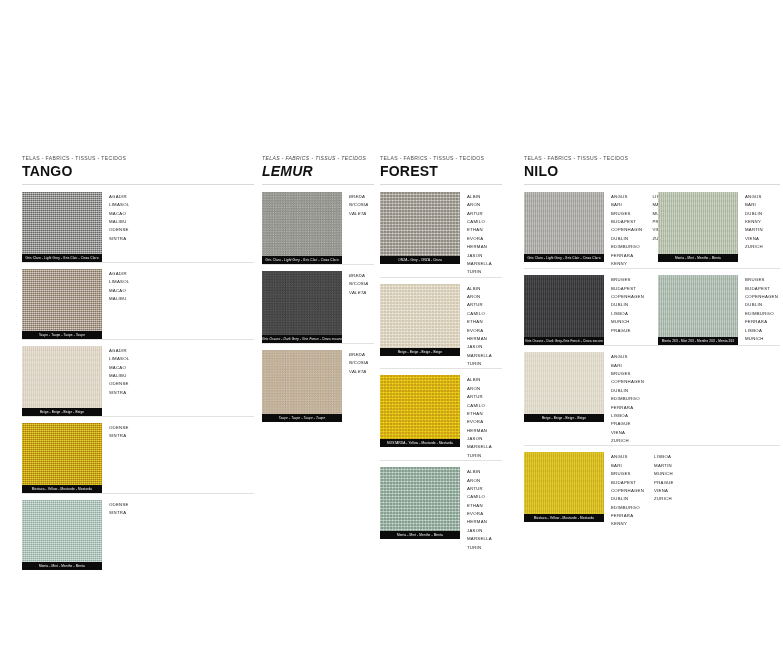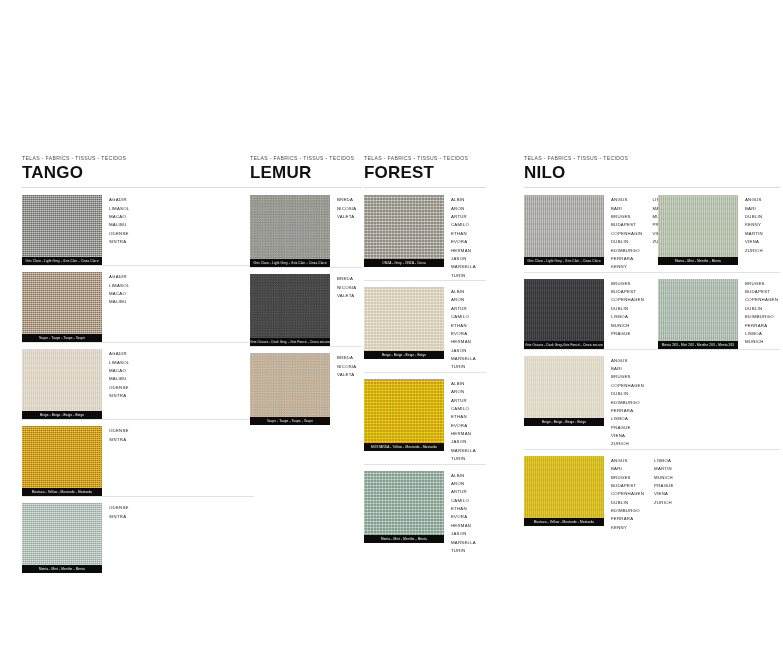--- a/index.html
+++ b/index.html
@@ -8,32 +8,32 @@
     background:#ffffff;
     font-family:"Liberation Sans", sans-serif;
     overflow:hidden;
     color:#1a1a1a;
   }
   .sheet{position:relative;width:783px;height:671px;}
 
   
   .col{position:absolute;top:156px;}
   .col-tango{left:22px;width:232px;}
-  .col-lemur{left:250px;width:112px;}
-  .col-forest{left:364px;width:122px;}
+  .col-lemur{left:262px;width:112px;font-style:italic;}
+  .col-forest{left:380px;width:122px;}
   .col-nilo{left:524px;width:256px;}
 
   
   .kicker{
     font-size:5.1px;letter-spacing:.35px;color:#4a4a4a;
     text-transform:uppercase;white-space:nowrap;
     margin:0 0 2px 0;line-height:1.1;
   }
   .brand{
-    font-size:17px;font-weight:bold;letter-spacing:.2px;
+    font-size:14px;font-weight:bold;letter-spacing:.2px;
     color:#111;margin:0;line-height:1.1;white-space:nowrap;
   }
   .hrule{
     height:1px;background:#d9d9d9;margin-top:5px;width:100%;
   }
 
   
   .rows{margin-top:0;}
   .row{
     display:flex;align-items:flex-start;

